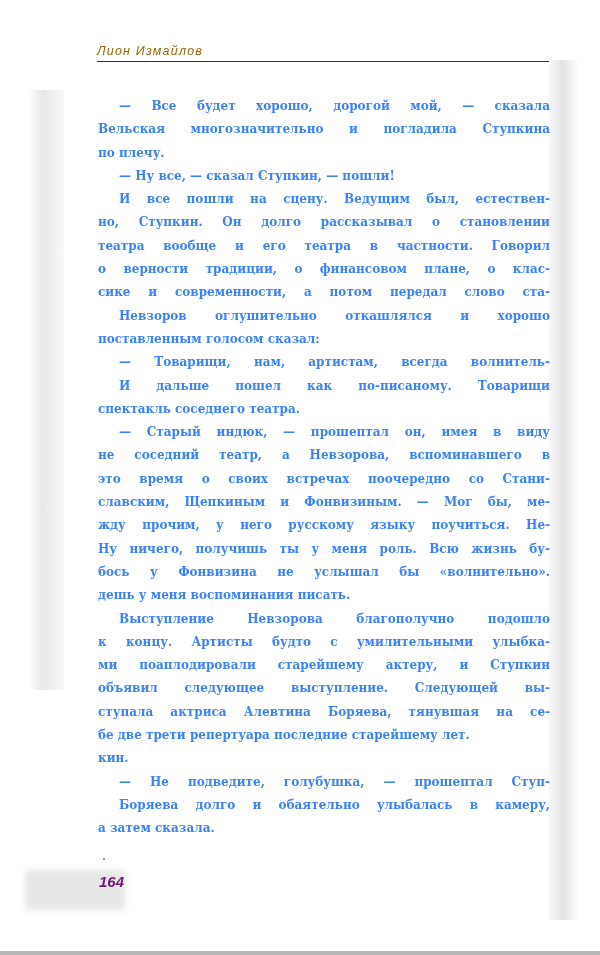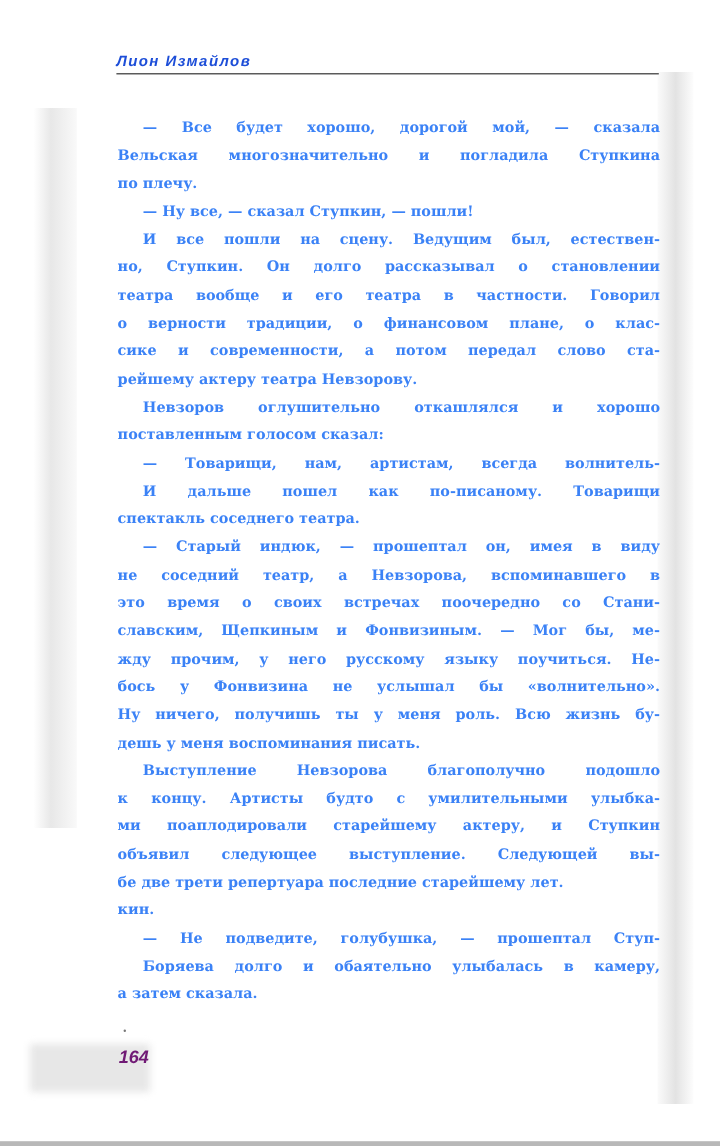--- a/index.html
+++ b/index.html
@@ -21,22 +21,22 @@
       position: absolute; left: 25px; top: 870px; width: 100px; height: 40px;
       background: rgba(225,225,225,0.8); filter: blur(3px);
     }
     .header {
       position: absolute; left: 97px; top: 40px; width: 452px;
       border-bottom: 1.5px solid #333;
       padding-bottom: 2px;
     }
     .header-title {
       font-family: "Liberation Sans", sans-serif;
-      font-style: italic; font-weight: bold; font-size: 12.5px; letter-spacing: 1.2px;
-      color: #1d4ed8;
+      font-style: italic; font-weight: normal; font-size: 12.5px; letter-spacing: 1.2px;
+      color: #a16207;
     }
     .body-text {
       position: absolute; left: 98px; top: 95px; width: 452px;
       font-size: 12px; line-height: 23.3px; text-align: justify;
       font-weight: bold; color: #3b82f6;
     }
     .body-text p { margin: 0; text-indent: 21px; }
     .line { display: block; text-align-last: justify; white-space: nowrap; }
     .line.last { text-align-last: left; }
     .dot {
@@ -71,48 +71,48 @@
     </p>
     <p>
       <span class="line last">— Ну все, — сказал Ступкин, — пошли!</span>
     </p>
     <p>
       <span class="line">И все пошли на сцену. Ведущим был, естествен-</span>
       <span class="line" style="margin-left: -21px;">но, Ступкин. Он долго рассказывал о становлении</span>
       <span class="line" style="margin-left: -21px;">театра вообще и его театра в частности. Говорил</span>
       <span class="line" style="margin-left: -21px;">о верности традиции, о финансовом плане, о клас-</span>
       <span class="line" style="margin-left: -21px;">сике и современности, а потом передал слово ста-</span>
-      <span class="line last" style="margin-left: -21px;">рейшему актеру театра Невзорову.</span>
     </p>
     <p>
       <span class="line">Невзоров оглушительно откашлялся и хорошо</span>
       <span class="line last" style="margin-left: -21px;">поставленным голосом сказал:</span>
     </p>
     <p>
       <span class="line">— Товарищи, нам, артистам, всегда волнитель-</span>
     </p>
     <p>
       <span class="line">И дальше пошел как по-писаному. Товарищи</span>
       <span class="line last" style="margin-left: -21px;">спектакль соседнего театра.</span>
     </p>
     <p>
       <span class="line">— Старый индюк, — прошептал он, имея в виду</span>
       <span class="line" style="margin-left: -21px;">не соседний театр, а Невзорова, вспоминавшего в</span>
       <span class="line" style="margin-left: -21px;">это время о своих встречах поочередно со Стани-</span>
       <span class="line" style="margin-left: -21px;">славским, Щепкиным и Фонвизиным. — Мог бы, ме-</span>
       <span class="line" style="margin-left: -21px;">жду прочим, у него русскому языку поучиться. Не-</span>
+      <span class="line" style="margin-left: -21px;">Ну ничего, получишь ты у меня роль. Всю жизнь бу-</span>
       <span class="line" style="margin-left: -21px;">бось у Фонвизина не услышал бы «волнительно».</span>
-      <span class="line" style="margin-left: -21px;">Ну ничего, получишь ты у меня роль. Всю жизнь бу-</span>
       <span class="line last" style="margin-left: -21px;">дешь у меня воспоминания писать.</span>
     </p>
     <p>
       <span class="line">Выступление Невзорова благополучно подошло</span>
       <span class="line" style="margin-left: -21px;">к концу. Артисты будто с умилительными улыбка-</span>
       <span class="line" style="margin-left: -21px;">ми поаплодировали старейшему актеру, и Ступкин</span>
       <span class="line" style="margin-left: -21px;">объявил следующее выступление. Следующей вы-</span>
+      <span class="line" style="margin-left: -21px;">ступала актриса Алевтина Боряева, тянувшая на се-</span>
       <span class="line last" style="margin-left: -21px;">бе две трети репертуара последние старейшему лет.</span>
     </p>
     <p>
       <span class="line last" style="margin-left: -21px;">кин.</span>
       <span class="line">— Не подведите, голубушка, — прошептал Ступ-</span>
     </p>
     <p>
       <span class="line">Боряева долго и обаятельно улыбалась в камеру,</span>
       <span class="line last" style="margin-left: -21px;">а затем сказала.</span>
     </p>

